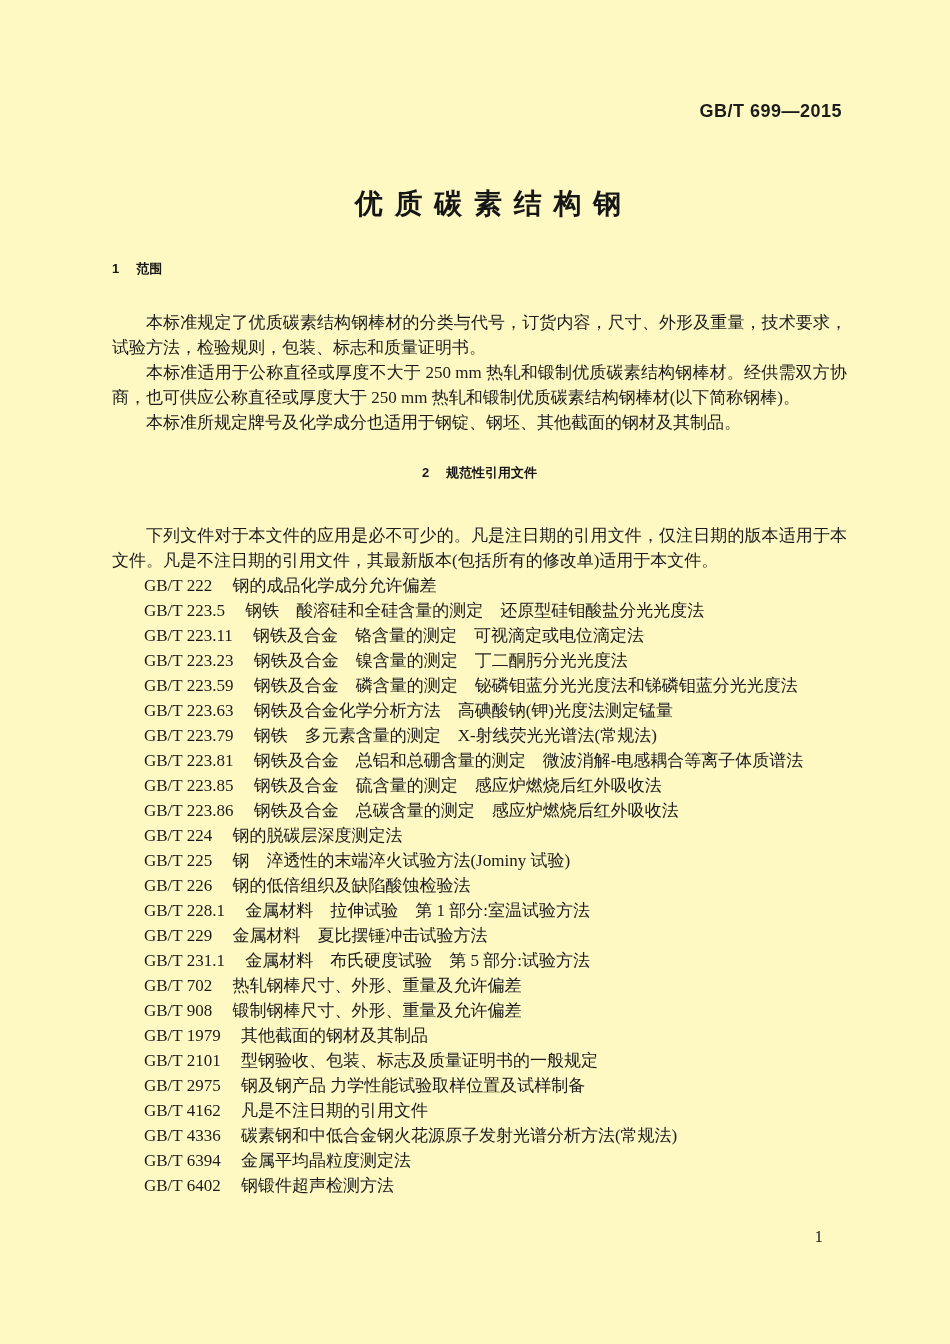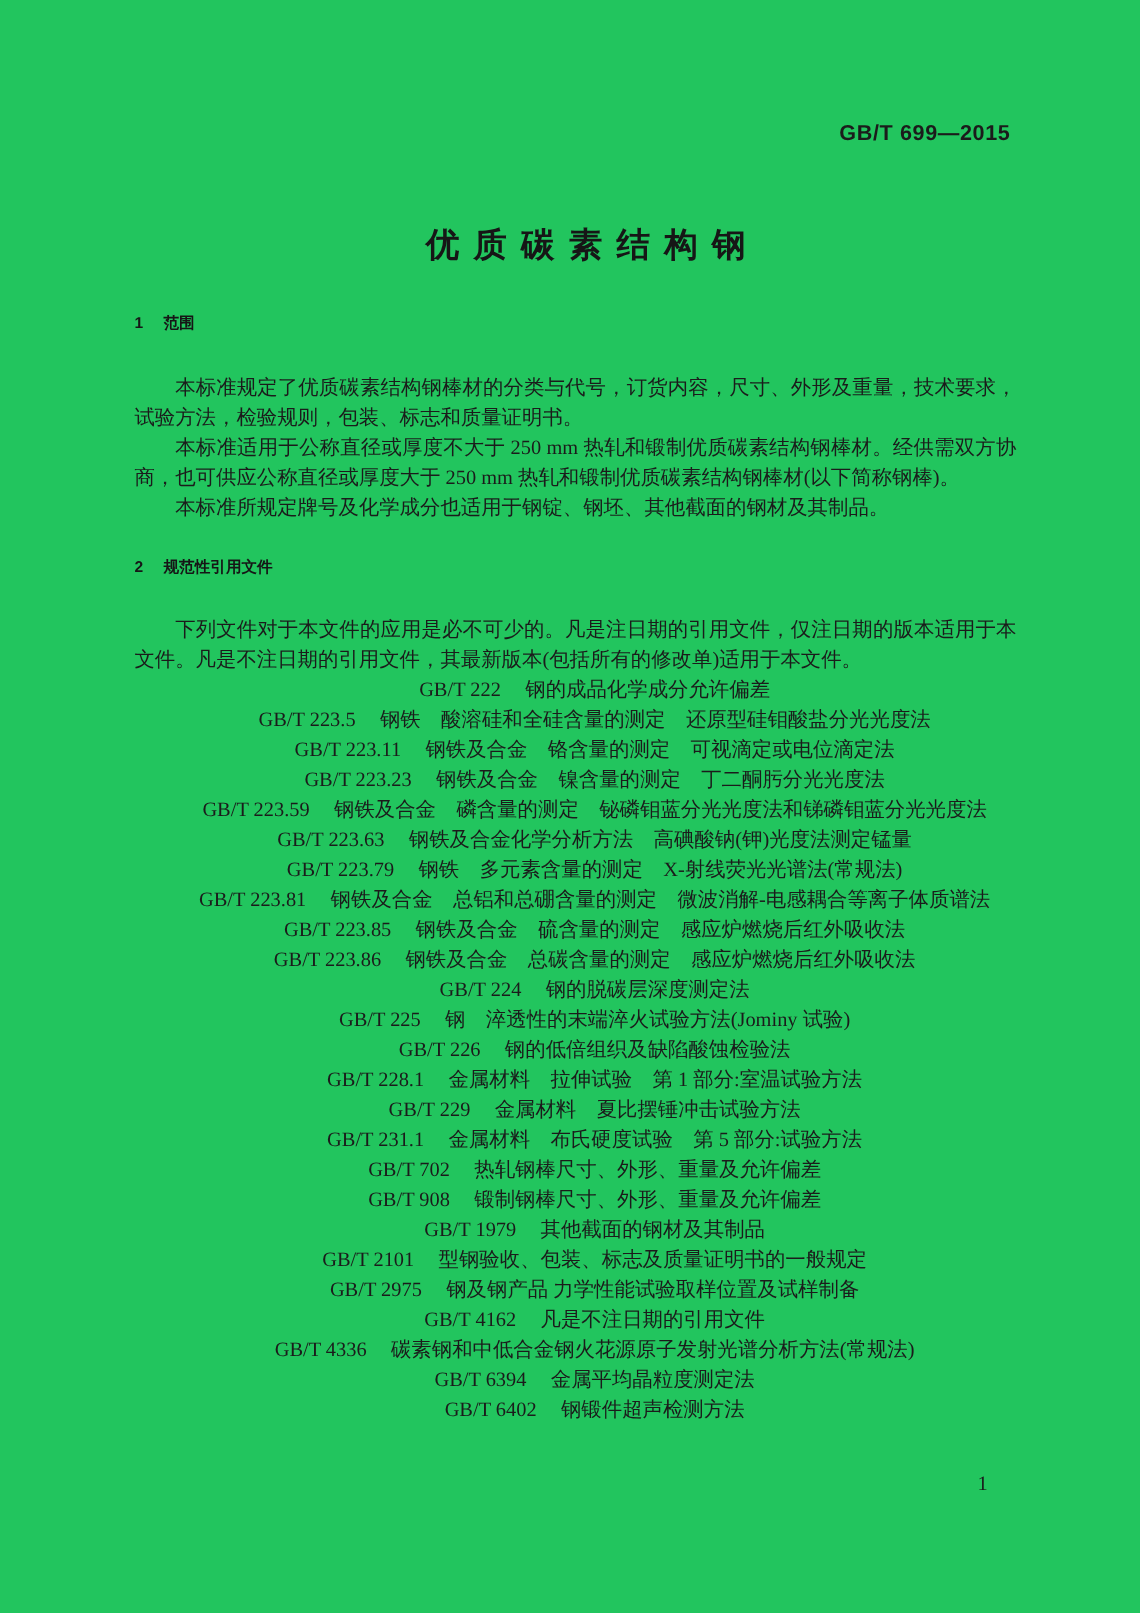--- a/index.html
+++ b/index.html
@@ -4,21 +4,21 @@
 <style>
   html, body {
     margin: 0;
     padding: 0;
     background: #ffffff;
   }
   .page {
     position: relative;
     width: 950px;
     height: 1344px;
-    background: #22c55e;
+    background: #fef9c3;
     color: #1b1b1b;
     font-family: "Liberation Serif", "DejaVu Serif", serif;
     overflow: hidden;
   }
   .doc-number {
     position: absolute;
     top: 100px;
     right: 108px;
     font-family: "Liberation Sans", "DejaVu Sans", sans-serif;
     font-weight: 700;
@@ -54,39 +54,39 @@
     font-size: 13px;
     line-height: 25px;
     color: #161616;
   }
   .sec-head .sec-num {
     display: inline-block;
     margin-right: 17px;
   }
   .sec-head.second {
     margin-top: 25px;
-    margin-bottom: 27px;
+    margin-bottom: 38px;
+    text-align: center;
   }
   p.para {
     margin: 0;
     font-size: 17px;
     line-height: 25px;
     text-align: justify;
     text-indent: 2em;
   }
   ul.ref-list {
     list-style: none;
     margin: 0;
     padding: 0 0 0 2em;
   }
   ul.ref-list li {
     font-size: 17px;
     line-height: 25px;
     white-space: nowrap;
-    text-align: center;
   }
   .ref-title {
     margin-left: 16px;
   }
   .page-number {
     position: absolute;
     top: 1224px;
     right: 127px;
     font-size: 17px;
     line-height: 25px;

